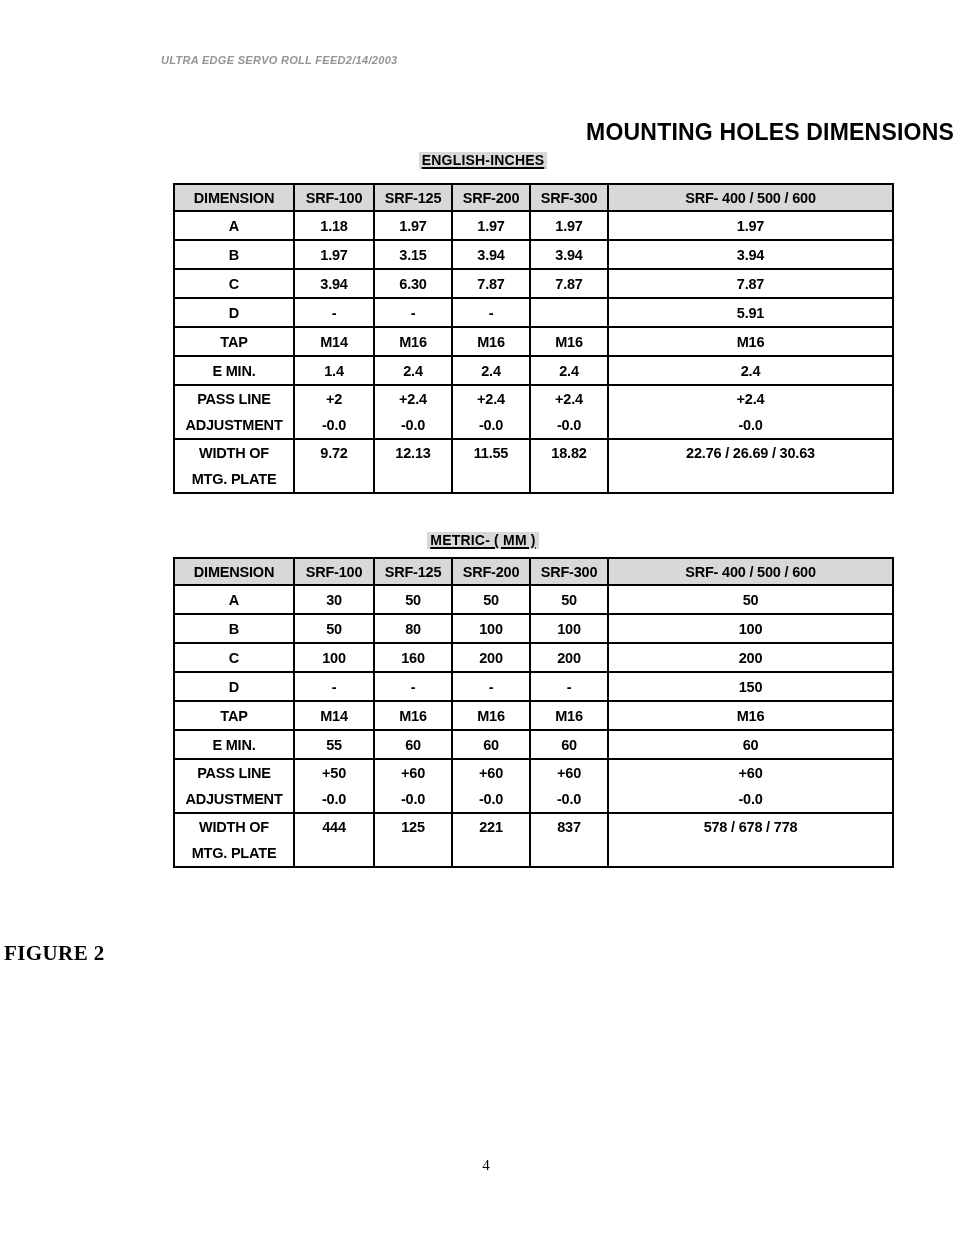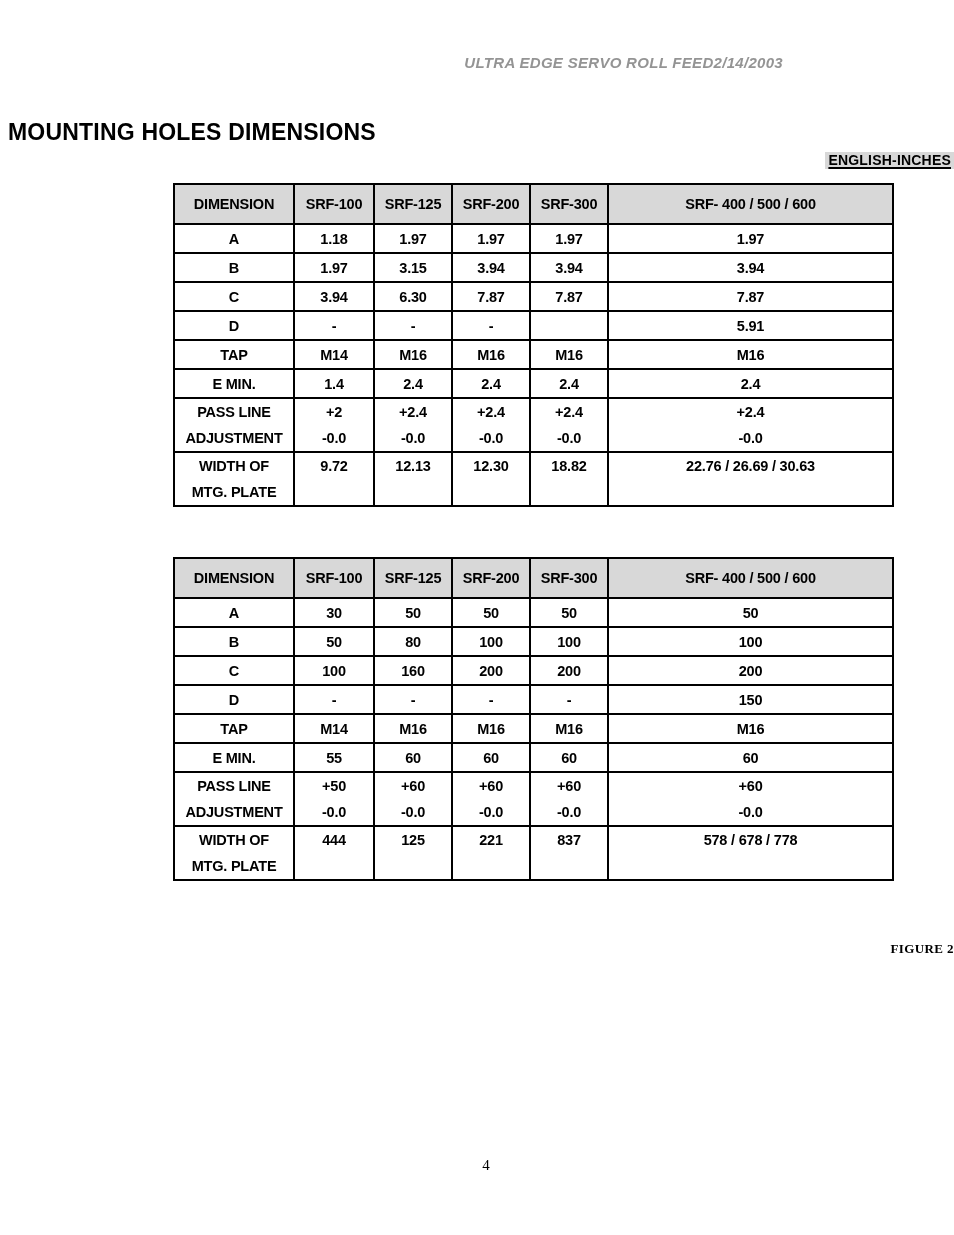--- a/index.html
+++ b/index.html
@@ -15,33 +15,33 @@
     position:relative;
     font-family:"Liberation Sans",sans-serif;
     color:#000;
     overflow:hidden;
   }
   .page{position:absolute;inset:0;background:#fff;}
 
   
   .running-header{
     position:absolute;top:54px;left:161px;width:622px;
-    display:flex;justify-content:flex-end;align-items:baseline;
-    font-style:italic;font-weight:bold;font-size:15px;
+    display:flex;justify-content:flex-start;align-items:baseline;
+    font-style:italic;font-weight:bold;font-size:11px;
     color:var(--running-header-color);
     letter-spacing:0.3px;
   }
 
   
   .doc-title{
-    position:absolute;top:119px;left:8px;right:0;
-    text-align:left;
+    position:absolute;top:119px;left:28px;right:0;
+    text-align:right;
     font-size:23px;font-weight:bold;letter-spacing:0.2px;
   }
-  .subtitle-wrap{position:absolute;left:12px;right:0;text-align:right;}
+  .subtitle-wrap{position:absolute;left:12px;right:0;text-align:center;}
   .subtitle-wrap.english{top:151px;}
   .subtitle-wrap.metric{top:531px;}
   .subtitle{
     display:inline-block;
     background:var(--subtitle-bg);
     font-weight:bold;font-size:14px;
     text-decoration:underline;
     text-decoration-thickness:2px;
     text-underline-offset:2px;
     padding:0 3px 1px 3px;
@@ -56,35 +56,35 @@
     font-weight:bold;font-size:14.5px;
     letter-spacing:-0.2px;
   }
   table.dim-table.english{top:183px;}
   table.dim-table.metric{top:557px;}
   .dim-table th,.dim-table td{
     border:2px solid var(--border-color);
     text-align:center;vertical-align:middle;
     padding:0;overflow:hidden;white-space:nowrap;
   }
-  .dim-table thead tr{height:40px;}
+  .dim-table thead tr{height:27px;}
   .dim-table thead th{background:var(--table-header-bg);}
   .dim-table tbody tr{height:29px;}
   .dim-table tbody tr.tall{height:49px;}
   .dim-table tbody th{background:#fff;font-weight:bold;}
   .dim-table .tall th div,.dim-table .tall td div{line-height:26px;}
   .dim-table td.vtop{vertical-align:top;}
   .dim-table td.vtop div{line-height:27px;text-align:center;}
 
   
   .figure-caption{
     position:absolute;top:941px;left:4px;right:0;
-    text-align:right;
+    text-align:left;
     font-family:"Liberation Serif",serif;
-    font-weight:bold;font-size:13px;letter-spacing:0.4px;
+    font-weight:bold;font-size:21px;letter-spacing:0.4px;
   }
   .page-number{
     position:absolute;top:1157px;left:18px;right:0;
     text-align:center;
     font-family:"Liberation Serif",serif;
     font-size:15px;
   }
 </style>
 </head>
 <body>
@@ -273,32 +273,35 @@
             <div>WIDTH OF</div>
             <div>MTG. PLATE</div>
           </th>
           <td class="vtop">
             <div>9.72</div>
           </td>
           <td class="vtop">
             <div>12.13</div>
           </td>
           <td class="vtop">
-            <div>12.30</div>
+            <div>11.55</div>
           </td>
           <td class="vtop">
             <div>18.82</div>
           </td>
           <td class="vtop">
             <div>22.76 / 26.69 / 30.63</div>
           </td>
         </tr>
       </tbody>
   </table>
 
+  <div class="subtitle-wrap metric">
+    <span class="subtitle">METRIC- ( MM )</span>
+  </div>
 
   <table class="dim-table metric">
     <colgroup>
       <col style="width:120px">
         <col style="width:80px">
         <col style="width:78px">
       <col style="width:78px">
         <col style="width:78px">
         <col style="width:285px">
     </colgroup>

